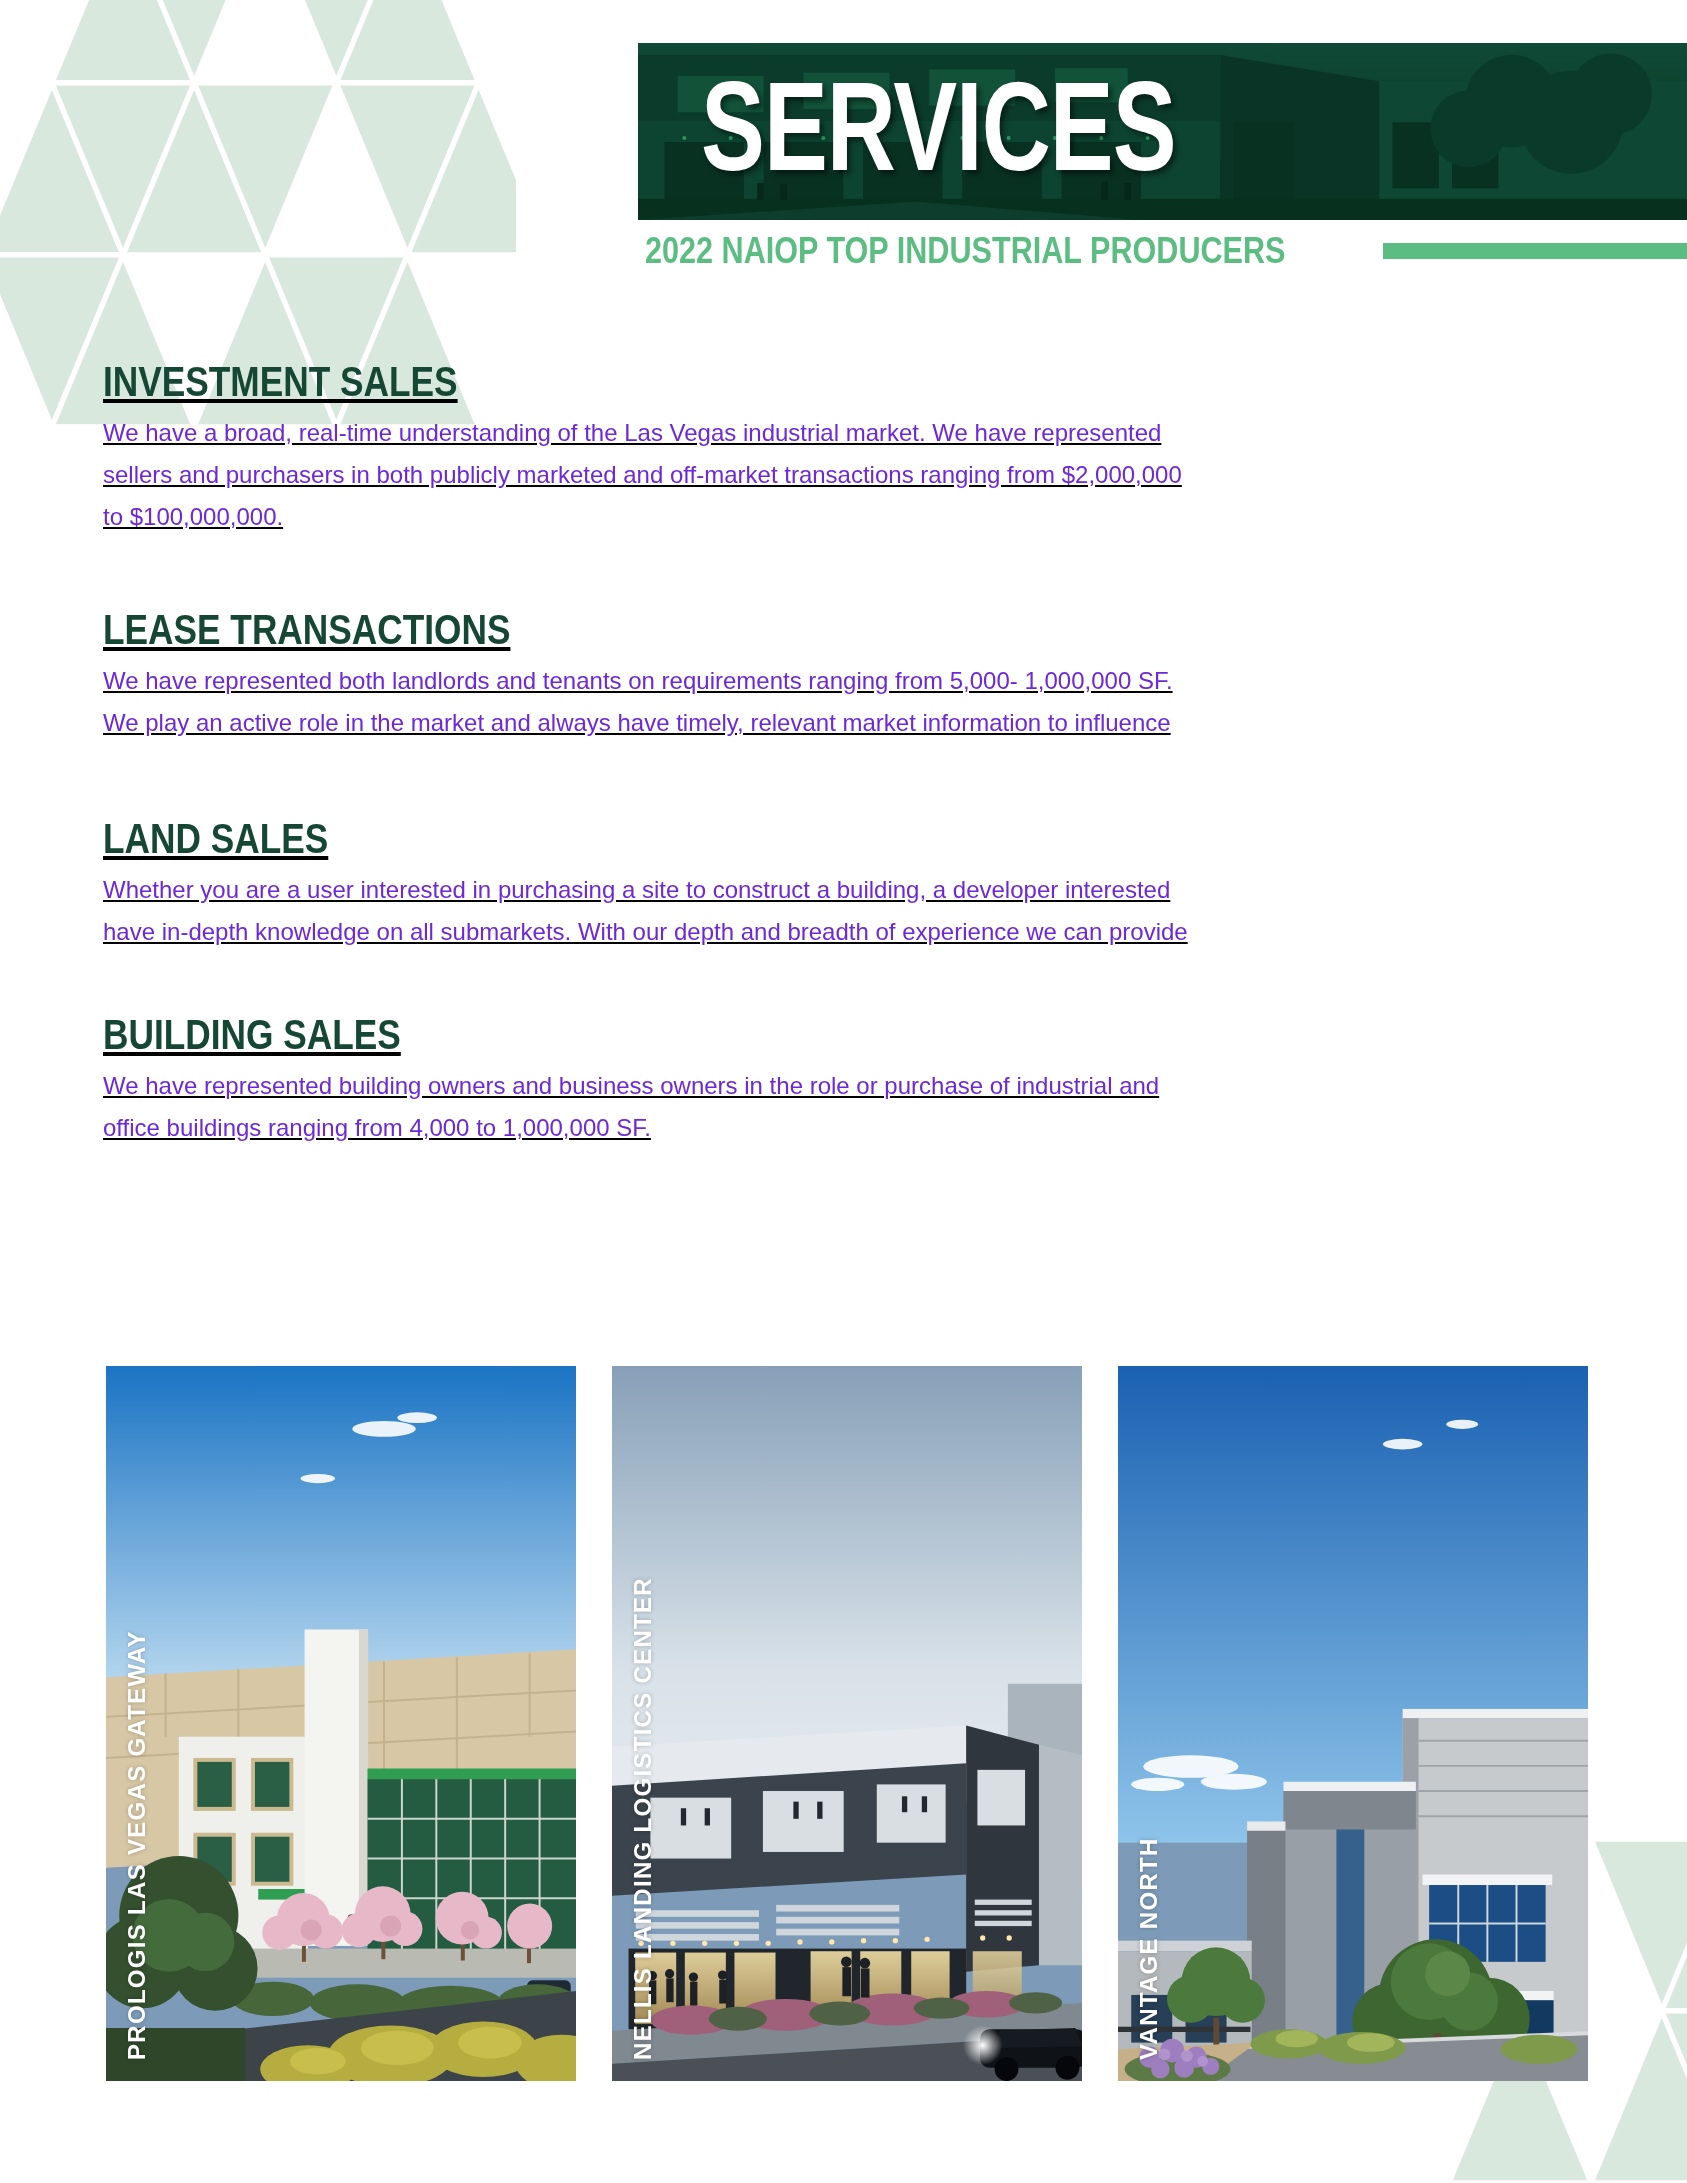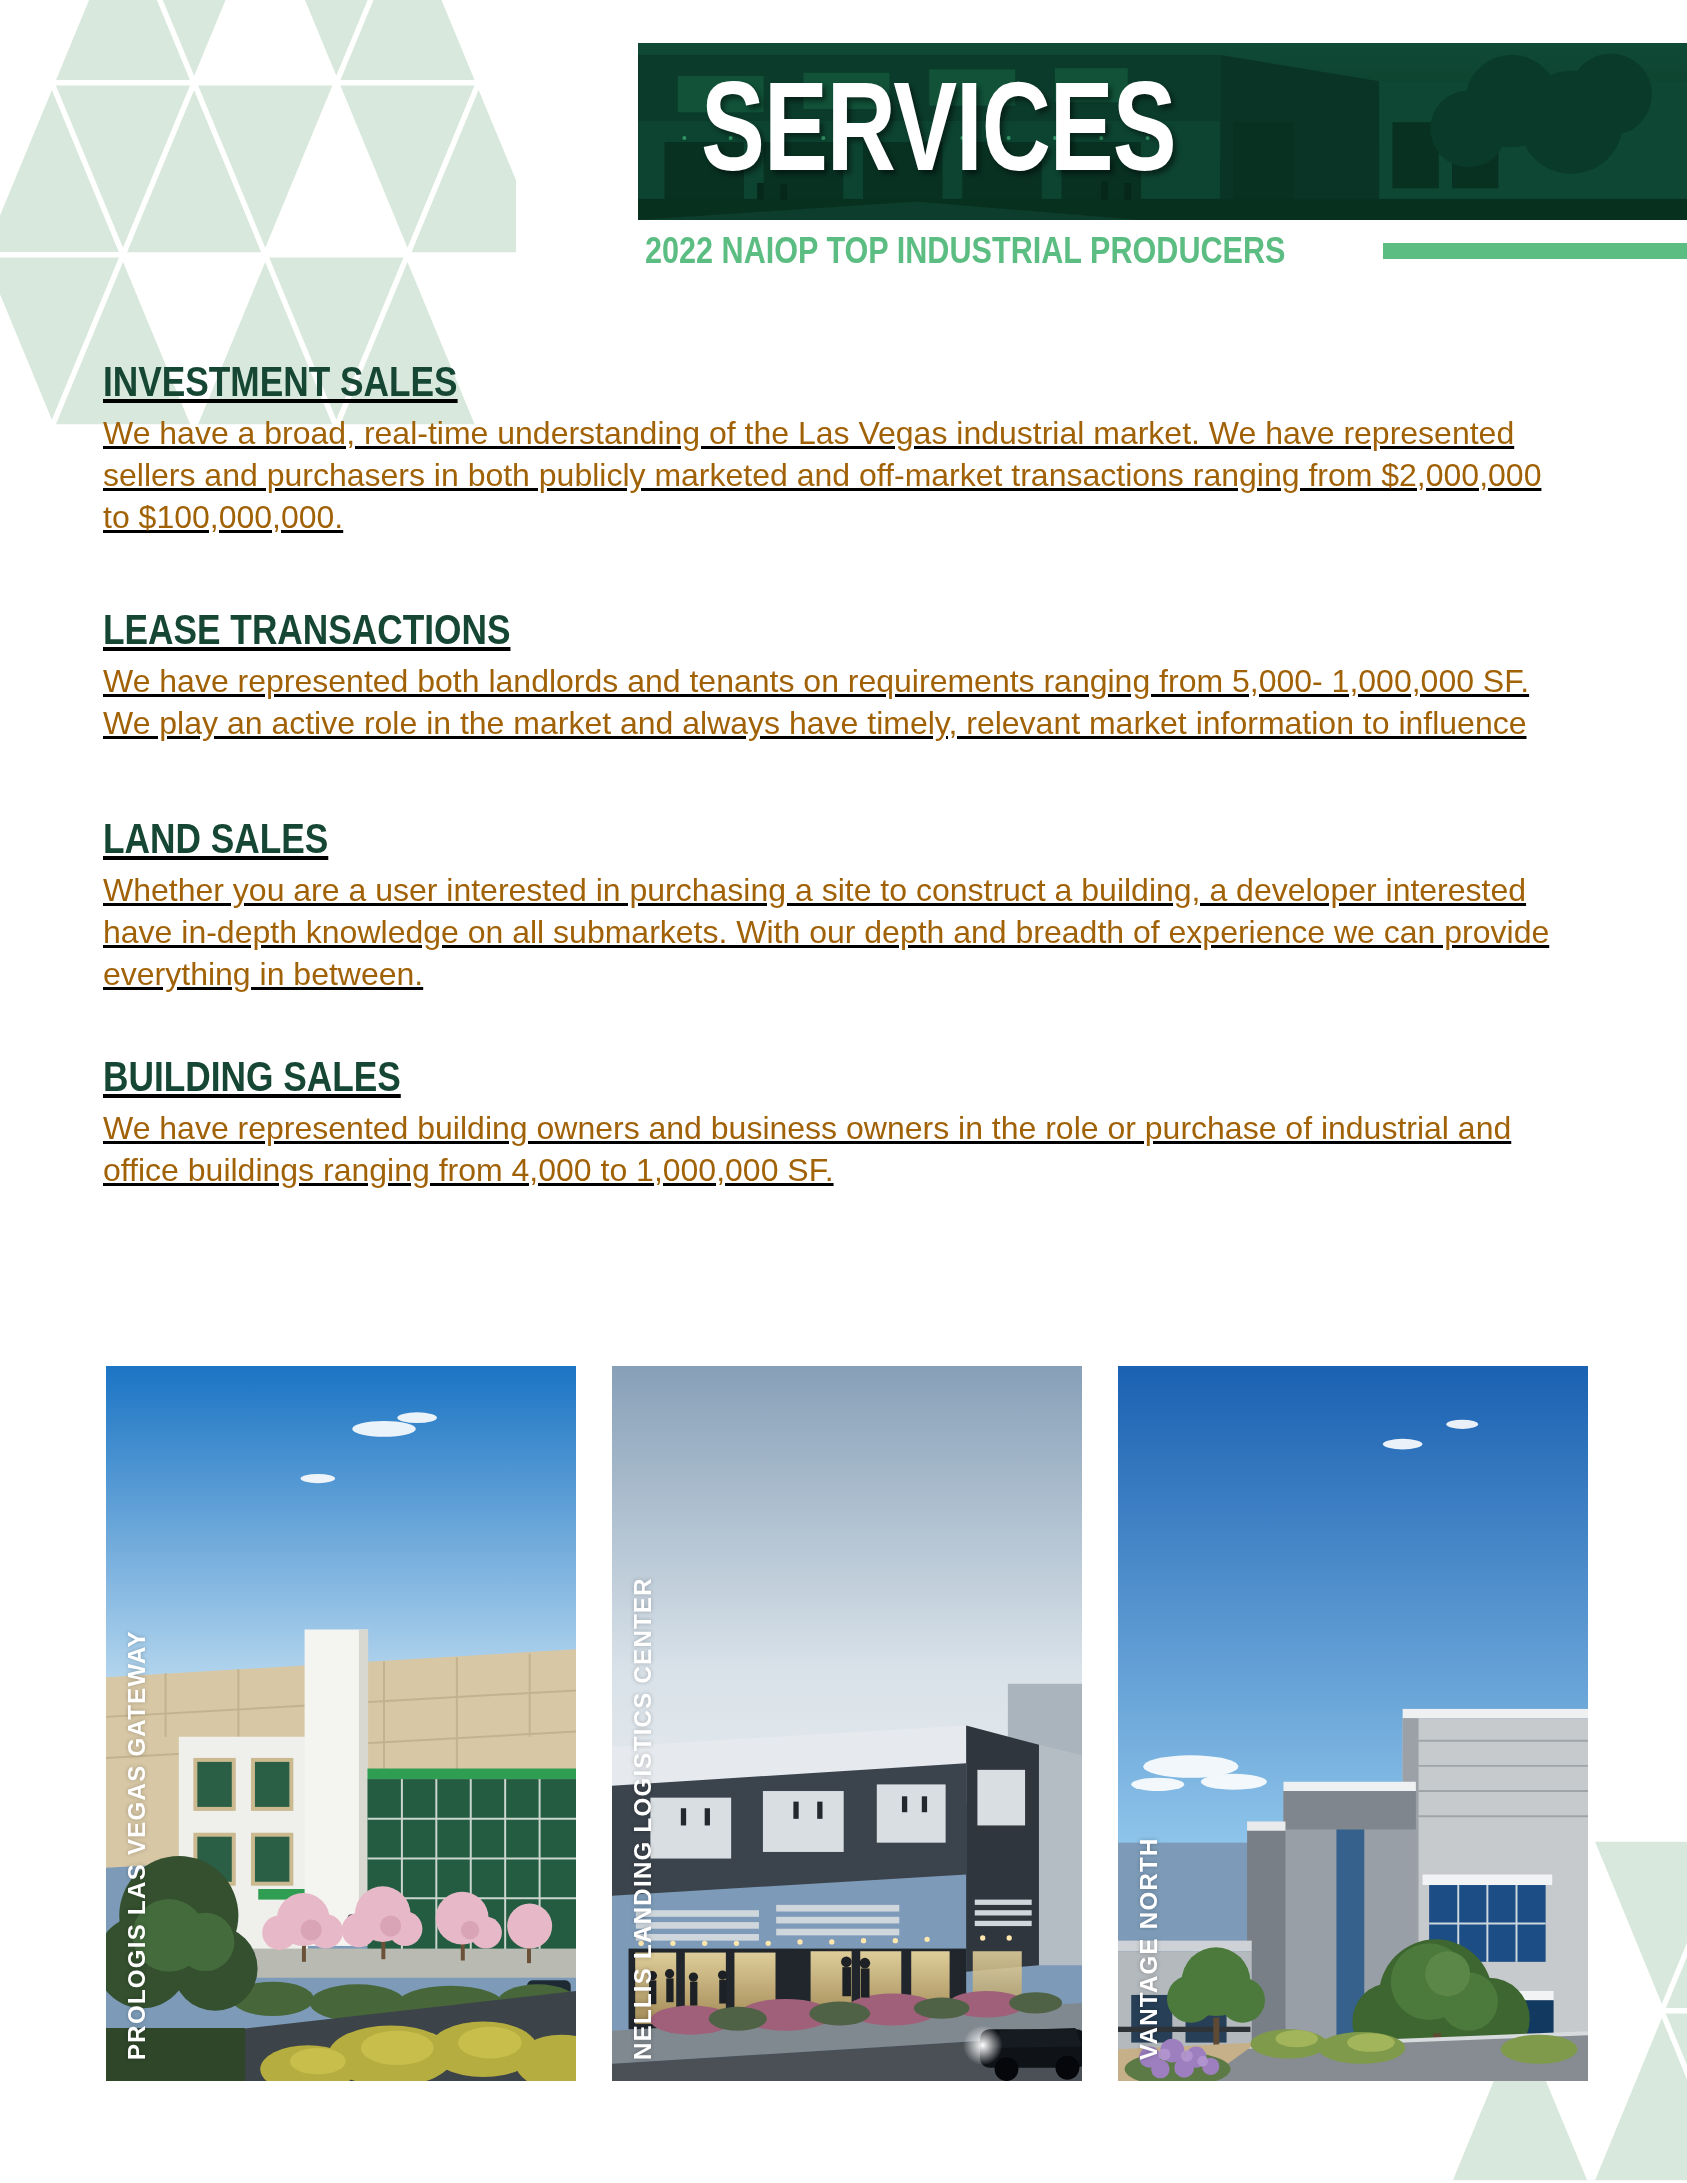--- a/index.html
+++ b/index.html
@@ -23,21 +23,21 @@
   .subtitle { position:absolute; left:645px; top:230px; color:#5cbd82; font-weight:bold;
     font-size:36px; white-space:nowrap; transform:scaleX(0.85); transform-origin:left top;
     letter-spacing:0px; z-index:2; }
   .subtitle-bar { position:absolute; left:1383px; top:243px; width:304px; height:16px;
     background:#5cbd82; z-index:2; }
 
   
   .content { position:absolute; left:103px; top:359px; width:1482px; z-index:2;text-decoration:underline; }
   .sec-heading { color:#154734; font-weight:bold; font-size:43px; line-height:45px;
     white-space:nowrap; transform:scaleX(0.82); transform-origin:left top; }
-  .sec-body { margin-top:8px; color:#a16207; font-size:32px; line-height:42px; }
+  .sec-body { margin-top:8px; color:#6d28d9; font-size:24px; line-height:42px; }
   .sec-body div { white-space:nowrap; }
   .mt-a { margin-top:69px; } .mt-b { margin-top:72px; } .mt-c { margin-top:59px; }
 
   
   .projects { position:absolute; left:106px; top:1366px; width:1482px; height:715px;
     display:flex; gap:36px; z-index:1; }
   .figure { position:relative; width:470px; height:715px; overflow:hidden; background:#7d9bb8; }
   .figure svg { position:absolute; inset:0; width:100%; height:100%; }
   .caption { position:absolute; left:17px; top:18.5px; height:675px;
     writing-mode:vertical-rl; transform:rotate(180deg); transform-origin:center;
@@ -153,21 +153,20 @@
     <div class="sec-heading mt-a">LEASE TRANSACTIONS</div>
     <div class="sec-body">
         <div>We have represented both landlords and tenants on requirements ranging from 5,000- 1,000,000 SF.</div>
         <div>We play an active role in the market and always have timely, relevant market information to influence</div>
       </div>
 
     <div class="sec-heading mt-b">LAND SALES</div>
     <div class="sec-body">
         <div>Whether you are a user interested in purchasing a site to construct a building, a developer interested</div>
         <div>have in-depth knowledge on all submarkets. With our depth and breadth of experience we can provide</div>
-        <div>everything in between.</div>
       </div>
 
     <div class="sec-heading mt-c">BUILDING SALES</div>
     <div class="sec-body">
         <div>We have represented building owners and business owners in the role or purchase of industrial and</div>
         <div>office buildings ranging from 4,000 to 1,000,000 SF.</div>
       </div>
   </div>
 
   <div class="projects">

